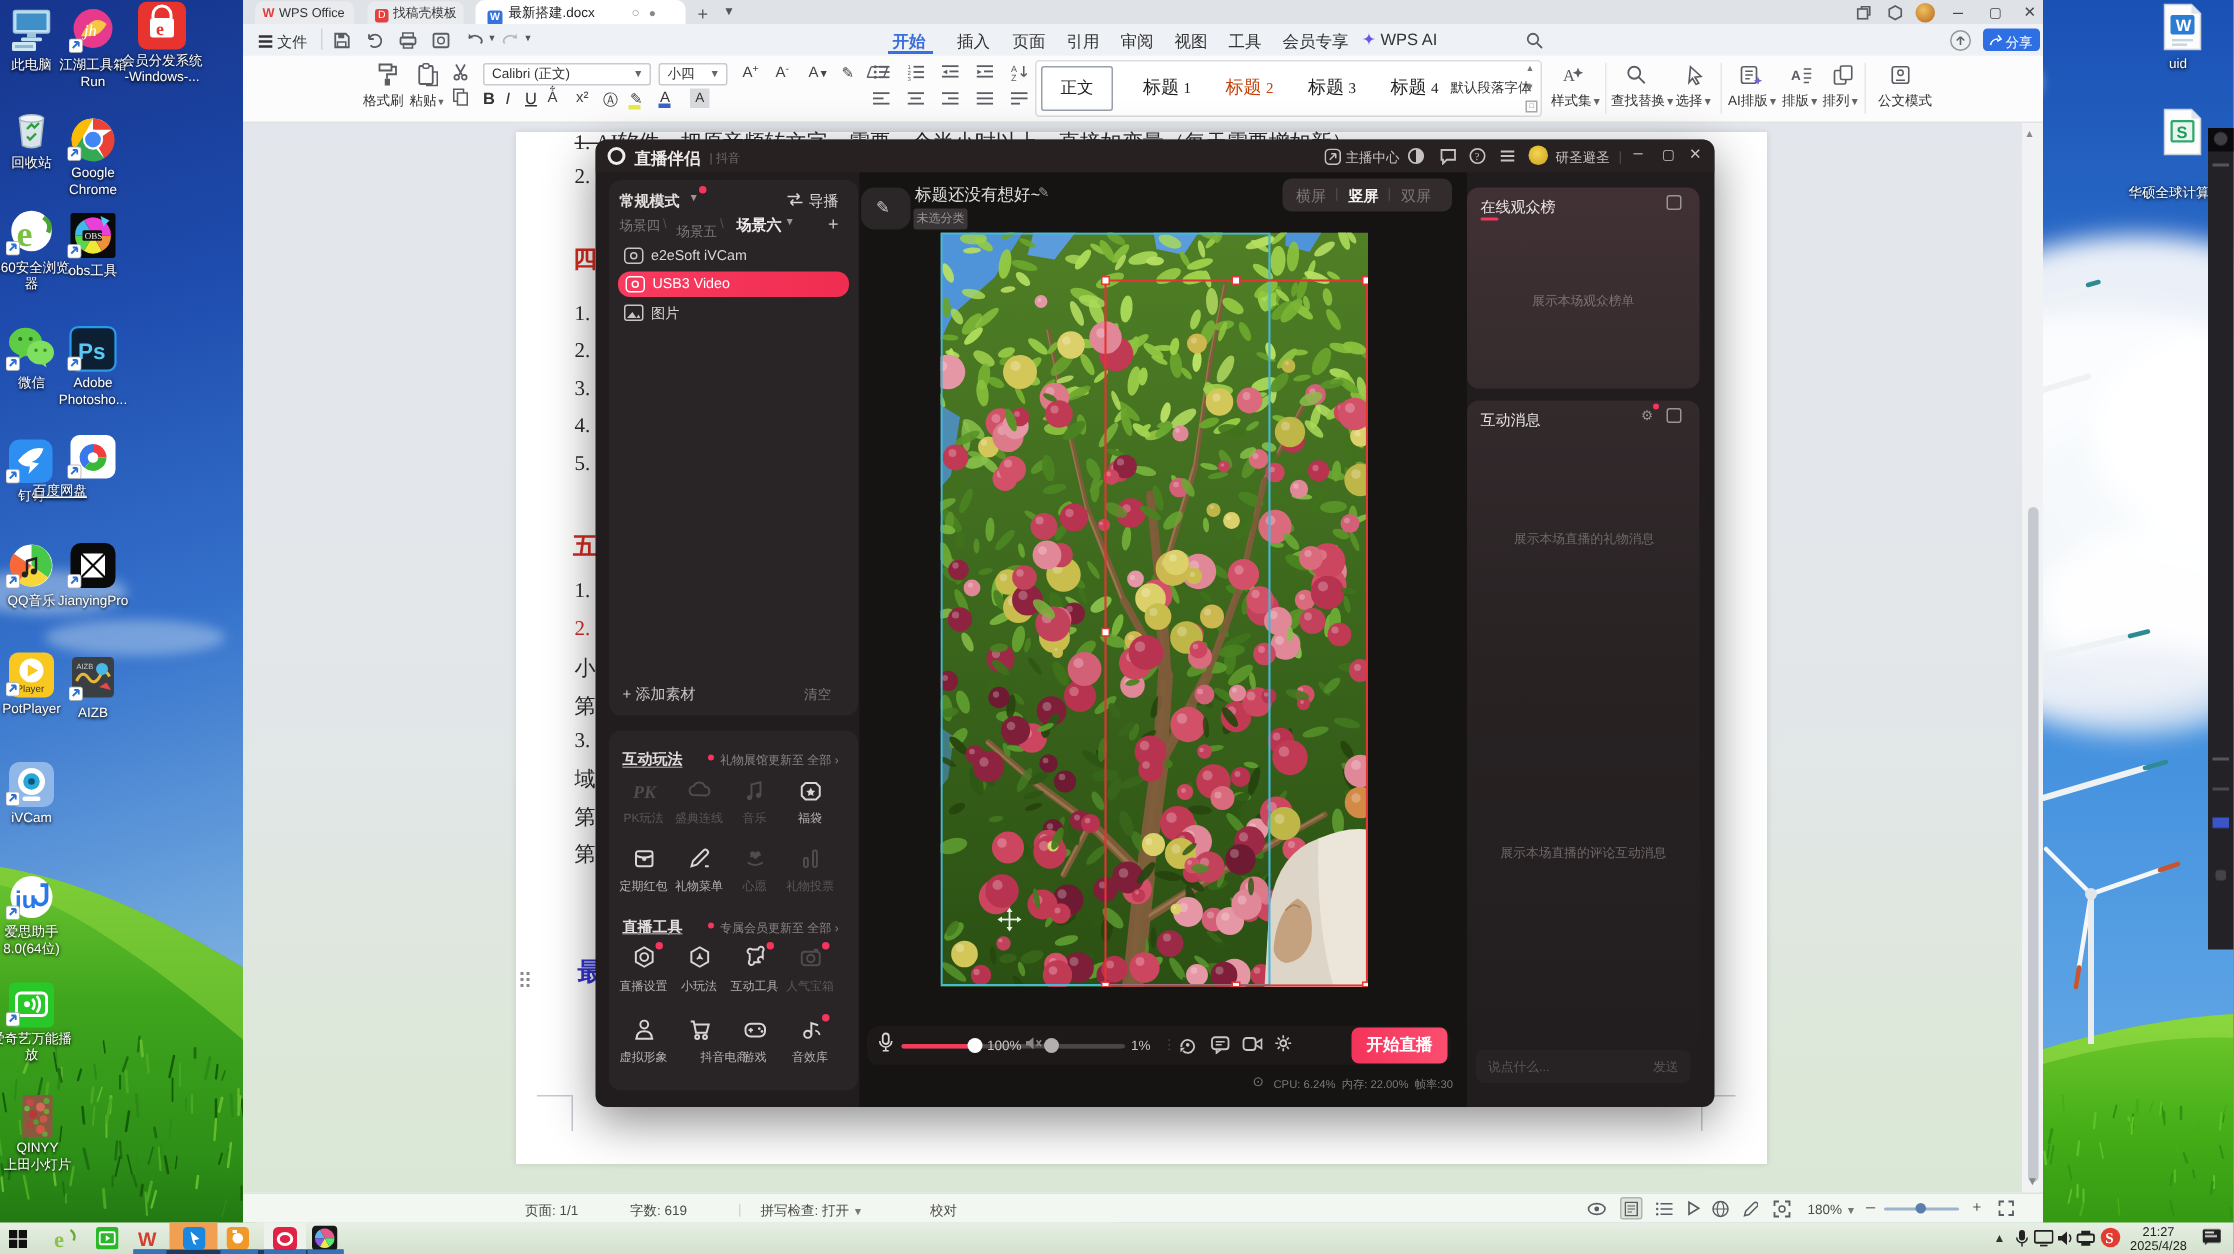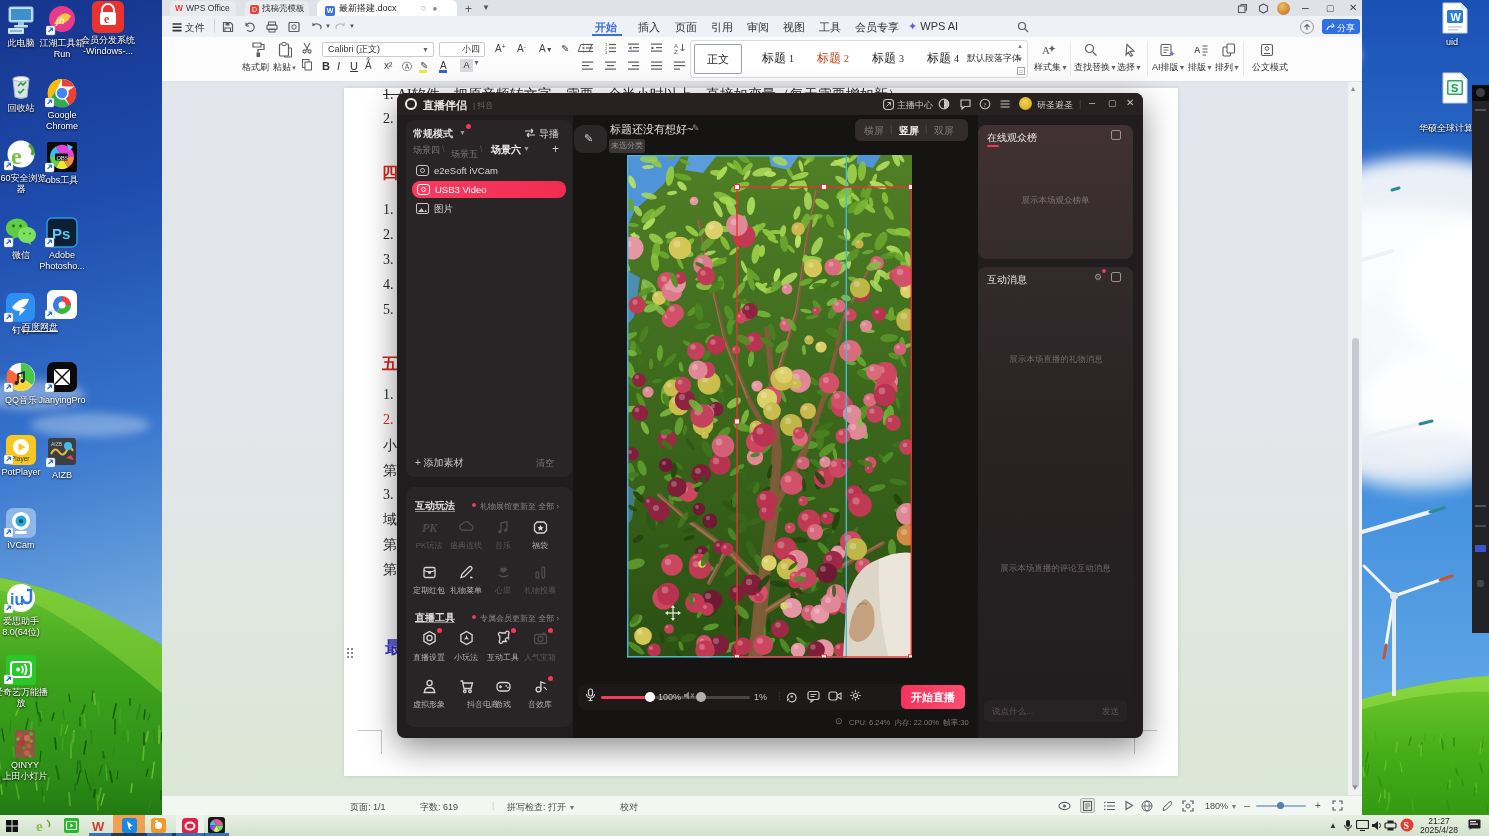--- a/index.html
+++ b/index.html
@@ -394,21 +394,21 @@
         </svg>
       </div>
   <div class="abs" style="left:139px;top:58px;">
         <svg width="12" height="13" viewBox="0 0 12 13" style="display:block">
           <rect x="1.5" y="1.5" width="6.5" height="8" fill="none" stroke="#5a5d63" stroke-width="1"></rect>
           <rect x="4" y="4" width="6.5" height="8" fill="#fff" stroke="#5a5d63" stroke-width="1"></rect>
         </svg>
       </div>
 
   <div class="abs" style="left:160px;top:42px;width:112px;height:15px;border:1px solid #c9cbd2;border-radius:2px;background:#fff;font-size:9px;color:#333;line-height:13px;padding-left:5px;">Calibri (正文)<span style="float:right;margin-right:4px;font-size:7px;color:#666;">▼</span></div>
-  <div class="abs" style="left:277px;top:42px;width:46px;height:15px;border:1px solid #c9cbd2;border-radius:2px;background:#fff;font-size:9px;color:#333;line-height:13px;padding-left:22px;">小四<span style="float:right;margin-right:4px;font-size:7px;color:#666;">▼</span></div>
+  <div class="abs" style="left:277px;top:42px;width:46px;height:15px;border:1px solid #c9cbd2;border-radius:2px;background:#fff;font-size:9px;color:#333;line-height:13px;padding-left:5px;">小四<span style="float:right;margin-right:4px;font-size:7px;color:#666;">▼</span></div>
   <div class="abs" style="left:333px;top:43px;font-size:10px;color:#444;">A<span style="font-size:7px;vertical-align:3px;">+</span></div>
   <div class="abs" style="left:355px;top:43px;font-size:10px;color:#444;">A<span style="font-size:7px;vertical-align:3px;">-</span></div>
   <div class="abs" style="left:377px;top:43px;font-size:10px;color:#444;">A<span style="font-size:7px;">▼</span></div>
   <div class="abs" style="left:399px;top:43px;font-size:10px;color:#444;">✎</div>
   <div class="abs" style="left:417px;top:44px;width:12px;height:8px;border:1.2px solid #5a5d63;border-radius:1px;transform:skewX(-20deg);"></div>
   <div class="abs" style="left:160px;top:60px;font-size:11px;color:#333;font-weight:bold;">B</div>
   <div class="abs" style="left:175px;top:60px;font-size:11px;color:#333;font-style:italic;">I</div>
   <div class="abs" style="left:188px;top:60px;font-size:11px;color:#333;text-decoration:underline;">U</div>
   <div class="abs" style="left:203px;top:60px;font-size:10px;color:#444;">A͋</div>
   <div class="abs" style="left:222px;top:60px;font-size:10px;color:#444;">x²</div>

